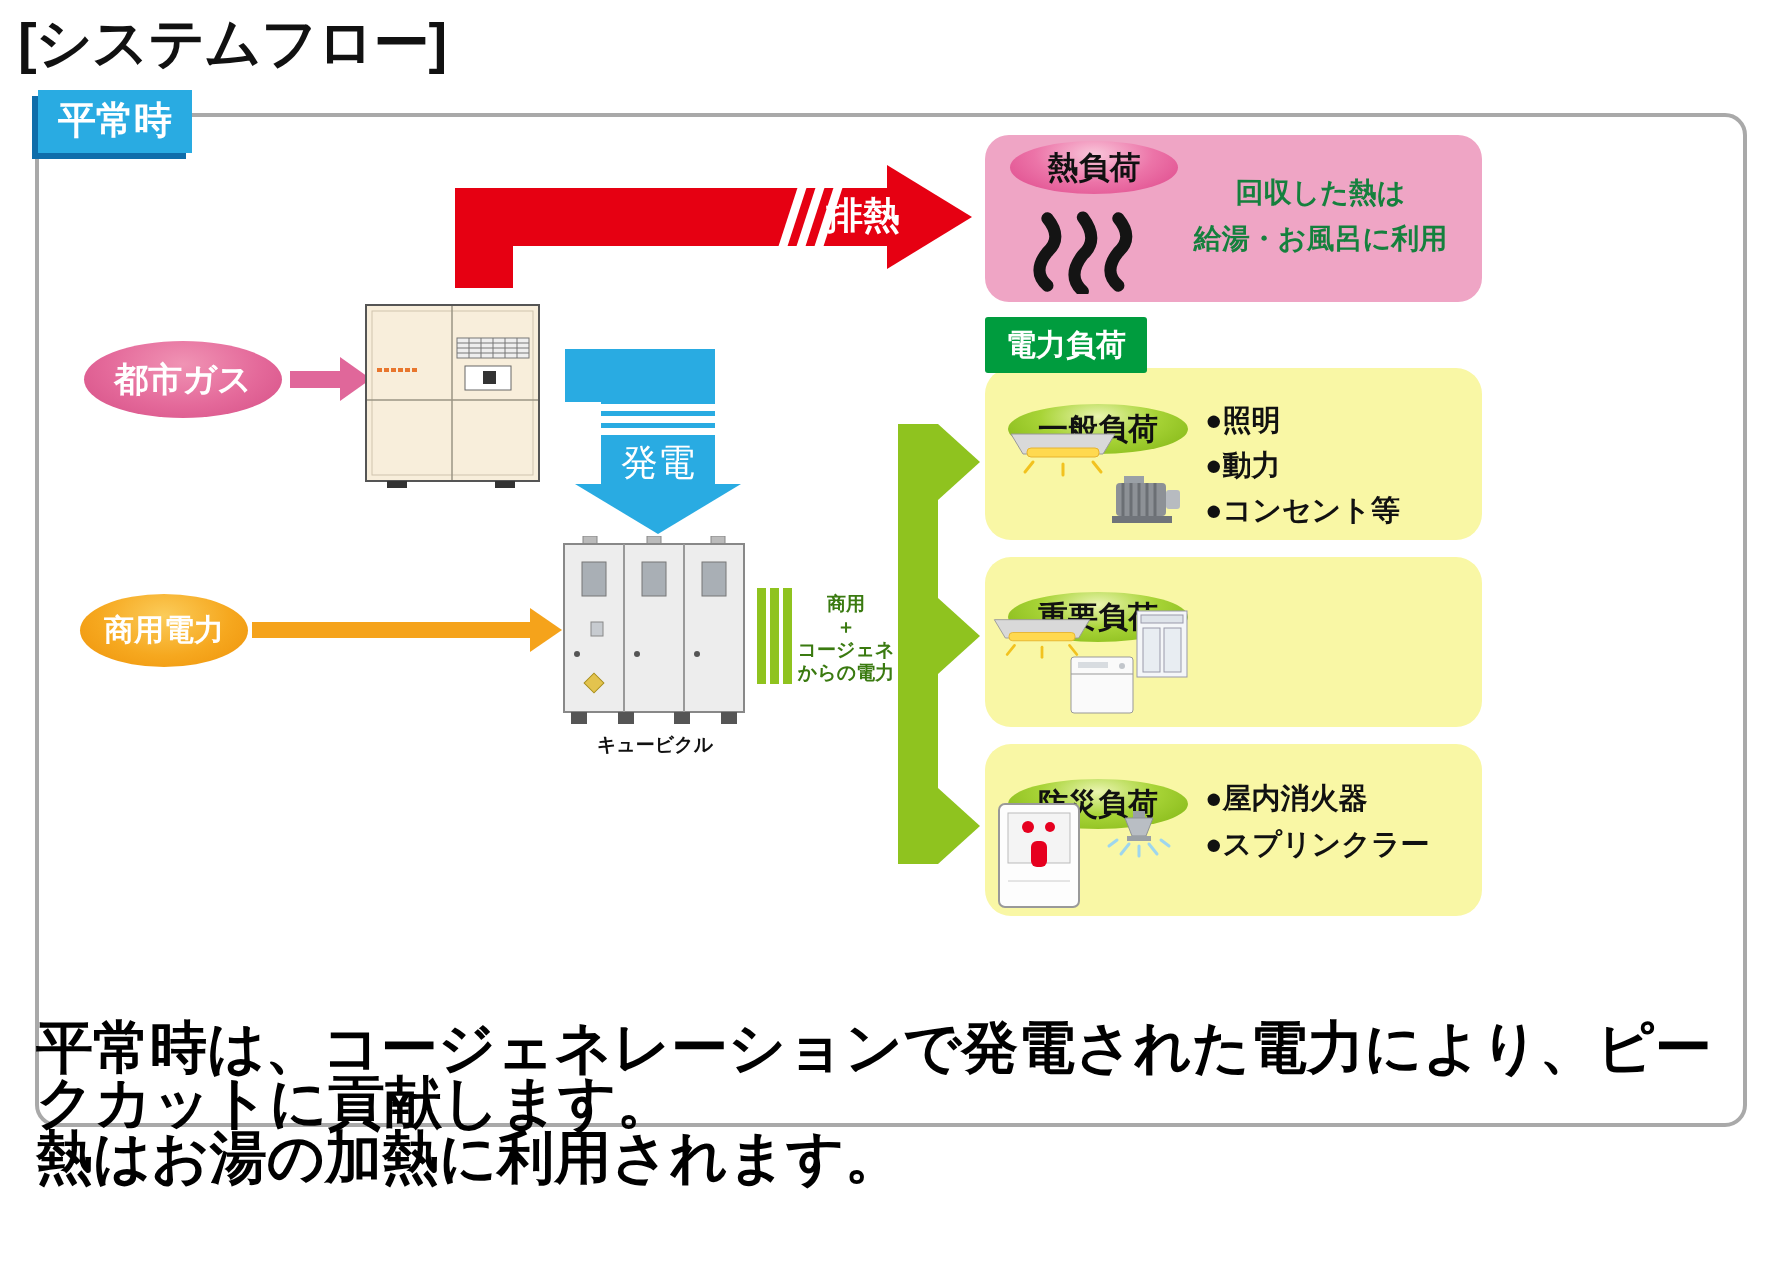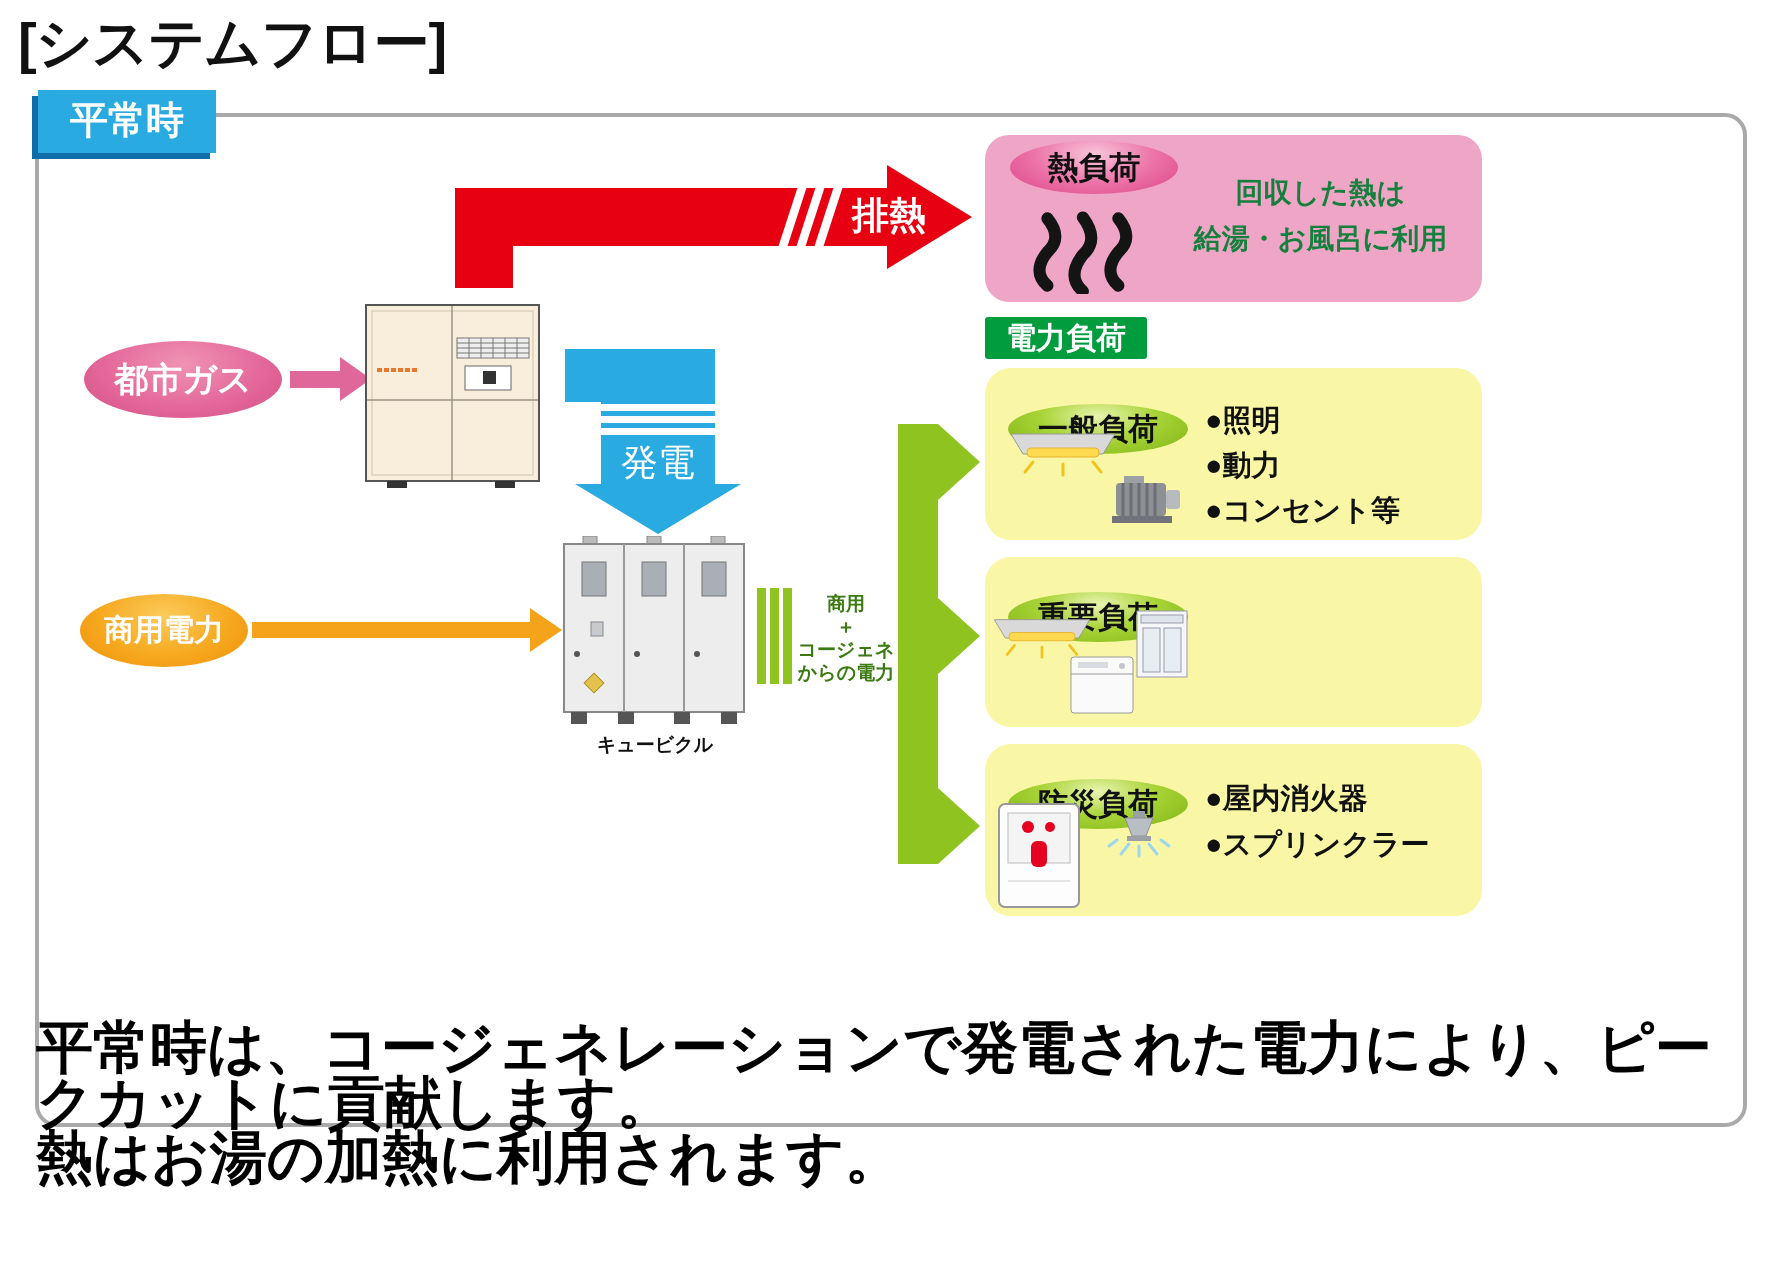--- a/index.html
+++ b/index.html
@@ -4,21 +4,21 @@
 <style>
   * { margin:0; padding:0; box-sizing:border-box; }
   html,body { width:1781px; height:1284px; background:#fff;
     font-family:"Liberation Sans","DejaVu Sans",sans-serif; }
   #canvas { position:relative; width:1781px; height:1284px; overflow:hidden; background:#fff; }
   .abs { position:absolute; }
 
   
   .page-title { left:18px; top:6px; font-size:56px; font-weight:900; color:#111; letter-spacing:-1px; }
   .mode-badge { left:38px; top:90px; background:#29abe2; color:#fff; font-size:38px; font-weight:900;
-    padding:5px 32px 7px; box-shadow:-6px 6px 0 #0f6daa; z-index:6; }
+    padding:5px 20px 7px; box-shadow:-6px 6px 0 #0f6daa; z-index:6; }
 
   
   .panel { left:35px; top:113px; width:1712px; height:1014px; border:4px solid #a9a9a9;
     border-radius:22px; background:#fff; z-index:0; }
 
   
   .cogen-label { left:337px; top:279px; width:230px; text-align:center; font-size:19px; font-weight:bold; color:#111; z-index:3; }
   .cogen-unit { left:365px; top:304px; z-index:2; }
 
   
@@ -33,36 +33,36 @@
     border-top:22px solid transparent; border-bottom:22px solid transparent; border-left:31px solid #e0679a; }
   .pow-arrow-shaft { left:252px; top:622px; width:278px; height:16px; background:#f5a31b; }
   .pow-arrow-head { left:530px; top:608px; width:0; height:0;
     border-top:22px solid transparent; border-bottom:22px solid transparent; border-left:32px solid #f5a31b; }
 
   
   .red-vert { left:455px; top:190px; width:58px; height:98px; background:#e60012; z-index:1; }
   .red-horiz { left:455px; top:188px; width:432px; height:58px; background:#e60012; z-index:1; }
   .red-stripe { top:183px; width:9px; height:68px; background:#fff; transform:skewX(-18deg); z-index:2; }
   .rs1{left:788px;} .rs2{left:806px;} .rs3{left:824px;}
-  .exhaust-label { left:826px; top:191px; width:100px; text-align:right; color:#fff;
+  .exhaust-label { left:826px; top:191px; width:100px; text-align:left; color:#fff;
     font-size:37px; font-weight:900; z-index:3; }
   .red-head { left:887px; top:165px; width:0; height:0; z-index:1;
     border-top:52px solid transparent; border-bottom:52px solid transparent; border-left:85px solid #e60012; }
 
   
   .heat-box { left:985px; top:135px; width:497px; height:167px; background:#efa5c5; border-radius:24px; z-index:1; }
   .heat-badge { left:1010px; top:141px; width:168px; height:53px; border-radius:50%;
     background:radial-gradient(ellipse at 50% 25%, #f9c6da 0%, #ec74a8 50%, #dd4589 100%);
     display:flex; align-items:center; justify-content:center; font-size:31px; font-weight:900; color:#111; z-index:2; }
   .steam-icon { left:1025px; top:196px; z-index:2; }
   .heat-desc { left:1168px; top:170px; width:305px; text-align:center; font-size:28px;
     font-weight:bold; line-height:46px; color:#15803d; z-index:2; }
 
   
-  .power-badge { left:985px; top:317px; width:162px; height:42px; background:#009c3e; color:#fff;
+  .power-badge { left:985px; top:317px; width:162px; height:56px; background:#009c3e; color:#fff;
     font-size:30px; font-weight:900; display:flex; align-items:center; justify-content:center;
     border-radius:3px; z-index:2; }
 
   
   .blue-horiz { left:565px; top:349px; width:150px; height:53px; background:#29abe2; z-index:1; }
   .blue-vert { left:601px; top:349px; width:114px; height:137px; background:#29abe2; z-index:1; }
   .blue-stripe { left:601px; width:114px; height:7px; background:#fff; z-index:2; }
   .bs1{top:404px;} .bs2{top:416px;} .bs3{top:428px;}
   .gen-label { left:601px; top:438px; width:114px; text-align:center; color:#fff;
     font-size:37px; font-weight:400; z-index:3; }

